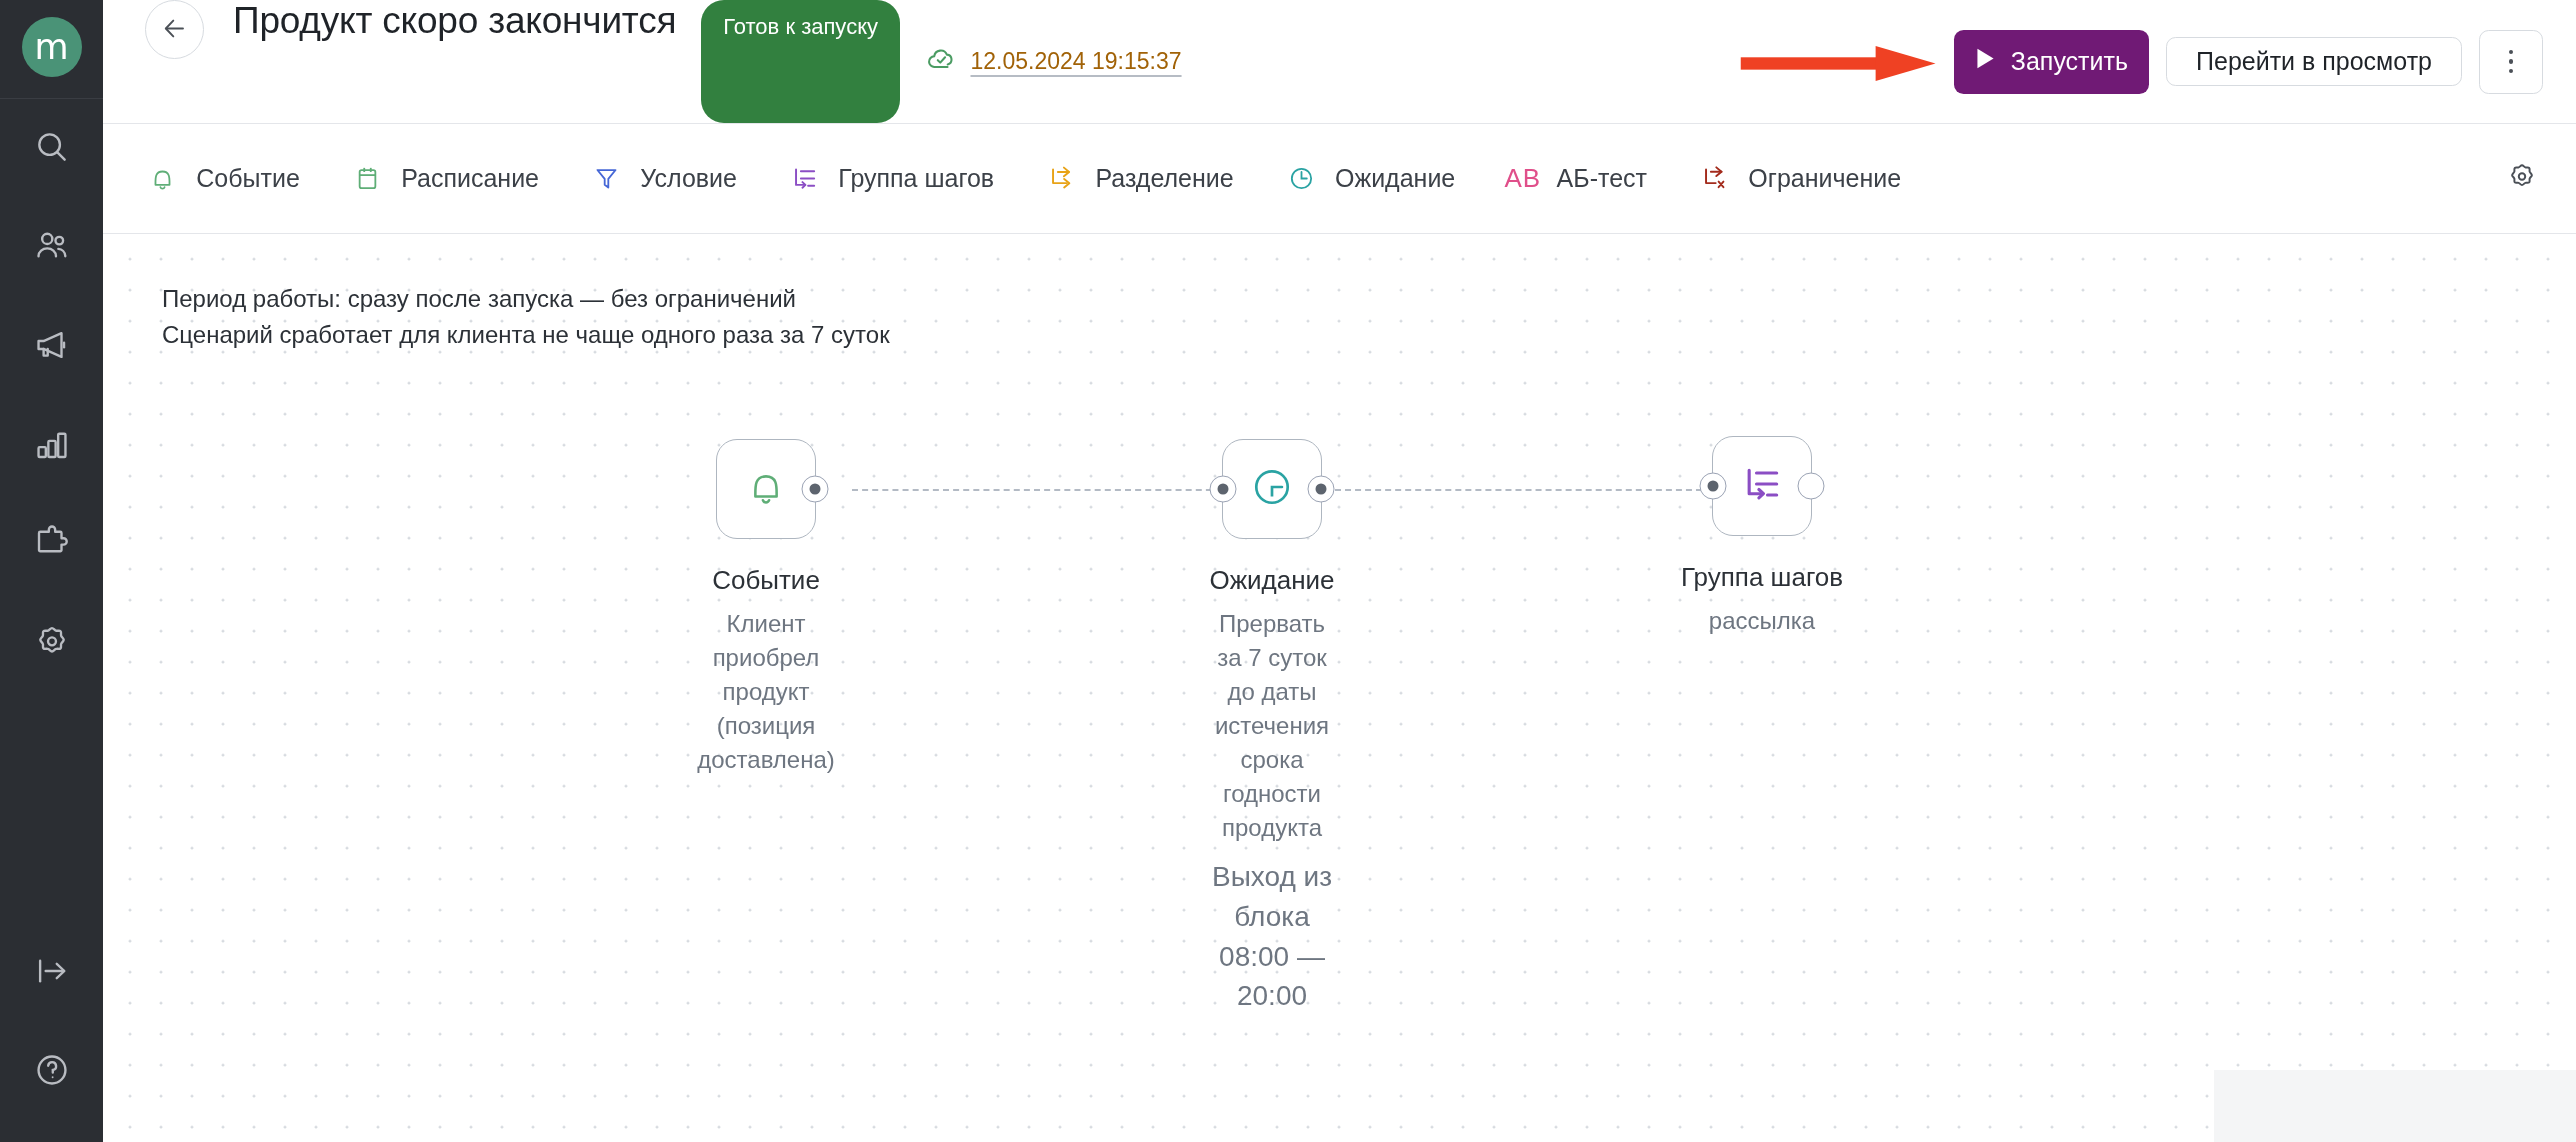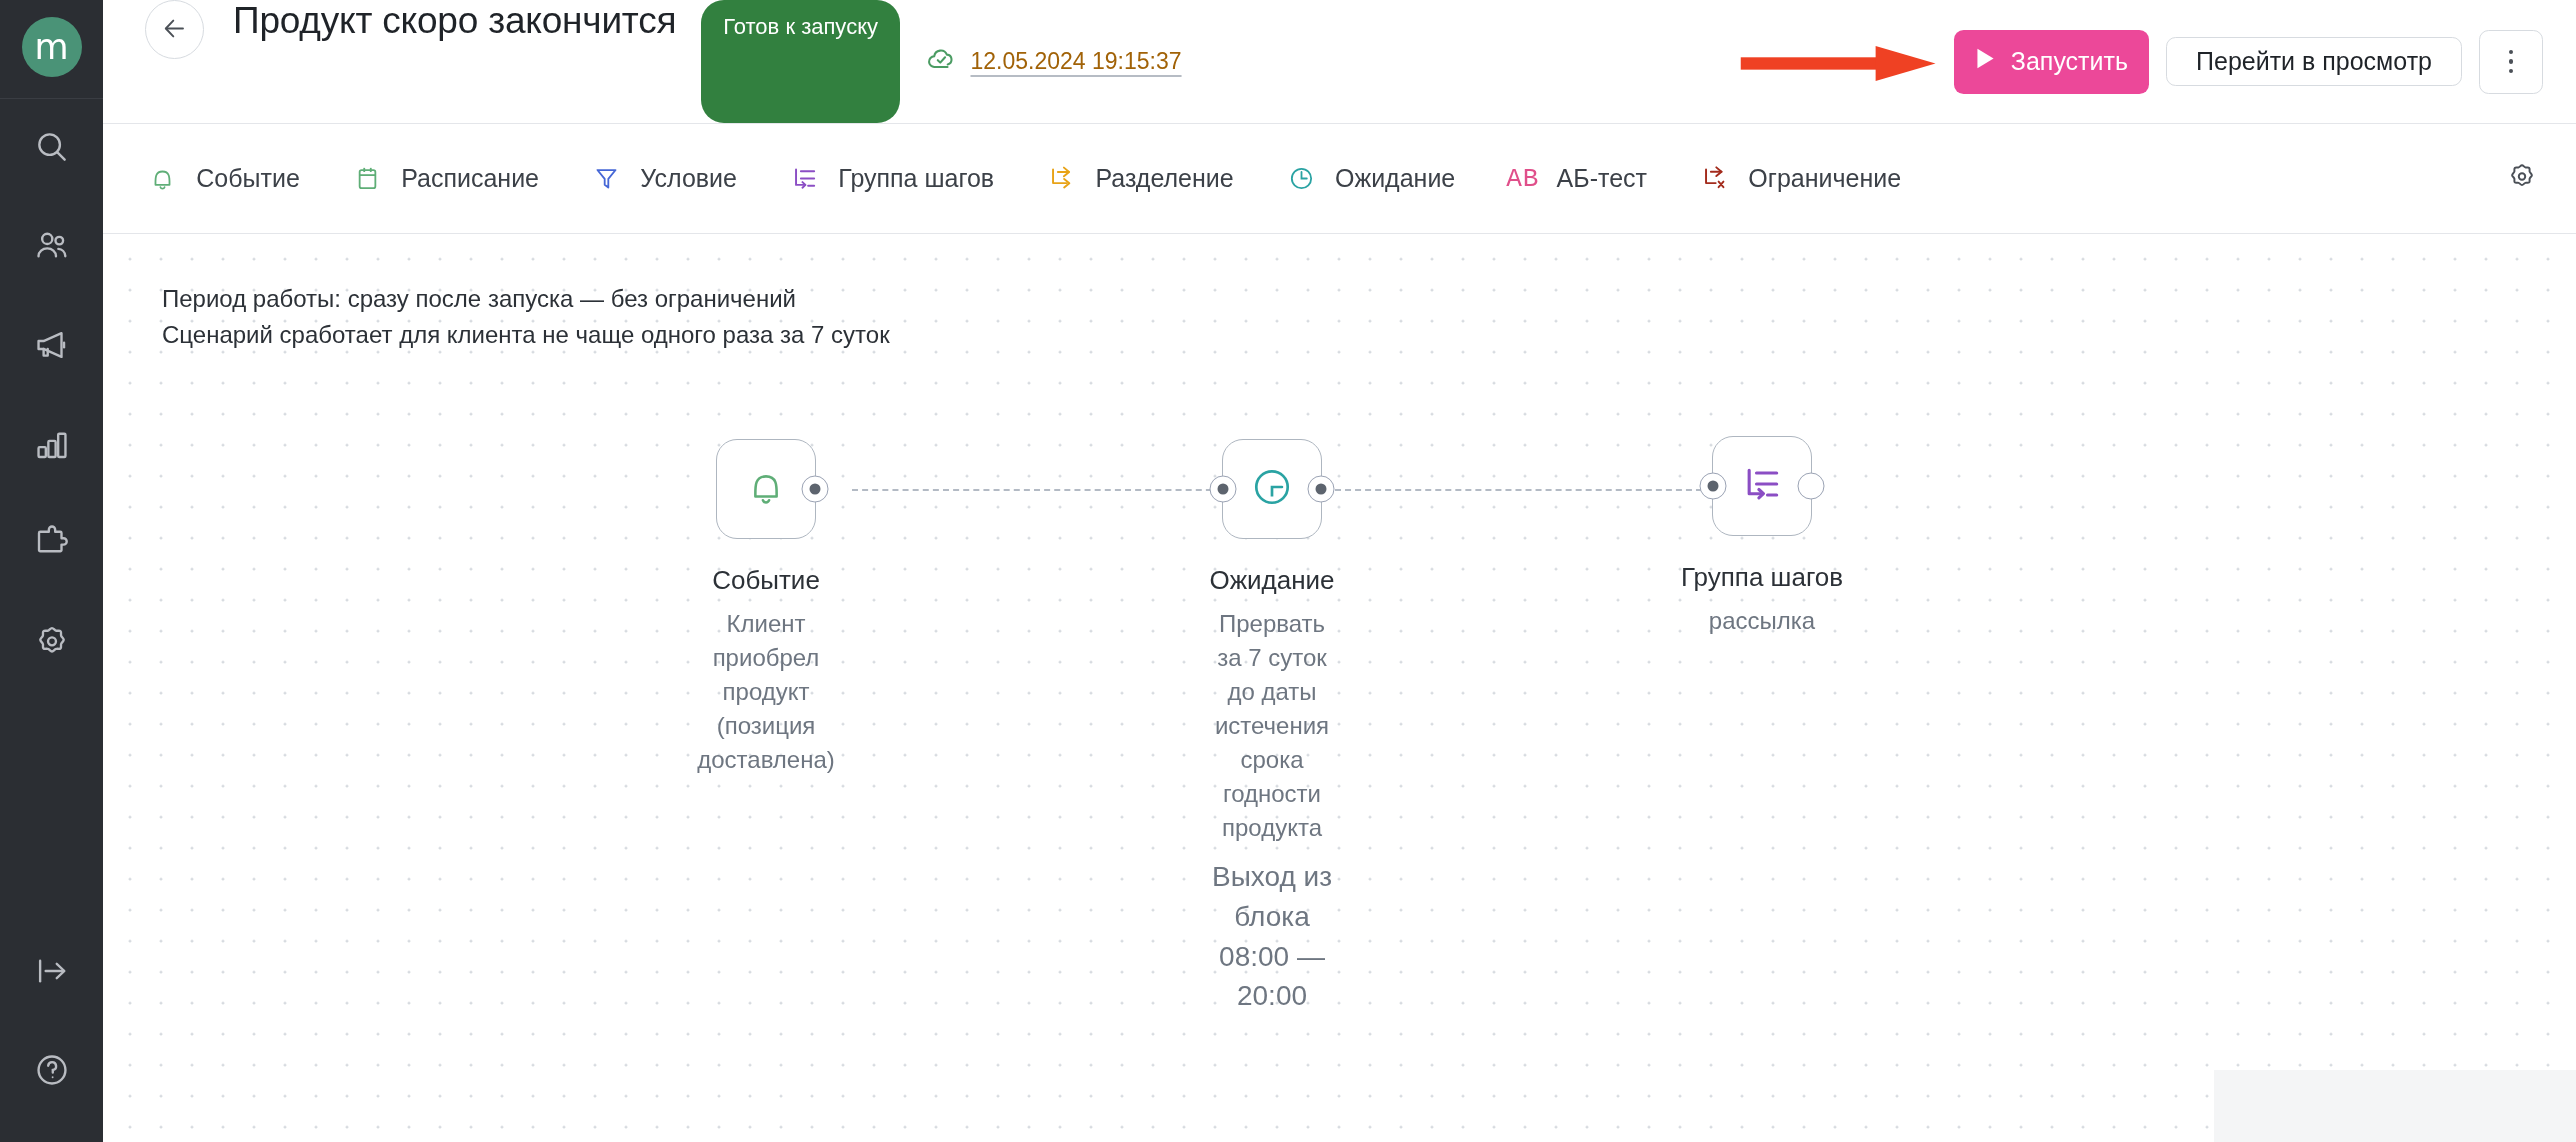--- a/index.html
+++ b/index.html
@@ -61,21 +61,21 @@
   .saved-stamp {
     margin-left: 25px; display: flex; align-items: center; gap: 12.5px;
     color: #a16207; font-size: 23px; white-space: nowrap;
   }
   .saved-stamp .stamp-text {
     text-decoration: underline; text-decoration-color: #b6bcc4;
     text-underline-offset: 5.8px;
   }
   .header-right { margin-left: auto; display: flex; align-items: center; gap: 17px; }
   .btn-run {
-    background: #ec4899; color: #fff; border: none; border-radius: 9.6px;
+    background: #701a75; color: #fff; border: none; border-radius: 9.6px;
     height: 64px; padding: 0 21px; font-size: 25px;
     display: flex; align-items: center; gap: 15.3px; white-space: nowrap;
     font-family: inherit;
   }
   .btn-outline {
     background: #fff; color: #1f2328; border: 1px solid #d7dbe0; border-radius: 9.6px;
     height: 49px; padding: 0 29px; font-size: 25px; white-space: nowrap;
     display: flex; align-items: center; font-family: inherit;
   }
   .btn-kebab {
@@ -91,21 +91,21 @@
   
   .toolbar {
     height: 110px; flex: 0 0 110px; background: #fff;
     border-bottom: 1px solid #e4e6ea;
     display: flex; align-items: center; padding: 0 38px 0 42px; gap: 0;
   }
   .tool {
     display: flex; align-items: center; gap: 16.3px; margin-right: 50px;
     font-size: 25px; color: #3c4148; white-space: nowrap;
   }
-  .tool .glyph { display: flex; align-items: center; justify-content: center; width: 35px; height: 35px; font-family: Liberation Mono, monospace; }
+  .tool .glyph { display: flex; align-items: center; justify-content: center; width: 35px; height: 35px; }
   .tool-ab { font-size: 26px; letter-spacing: 1px; color: #e04f8a; font-family: "Liberation Sans", sans-serif; }
   .toolbar-gear { margin-left: auto; display: flex; align-items: center; }
 
   
   .canvas {
     flex: 1; position: relative; overflow: hidden; background: #ffffff;
     background-image: radial-gradient(circle, #cdd2d8 1.2px, transparent 1.2px);
     background-size: 31px 31px; background-position: 11.5px 9.6px;
   }
   .period-text {

